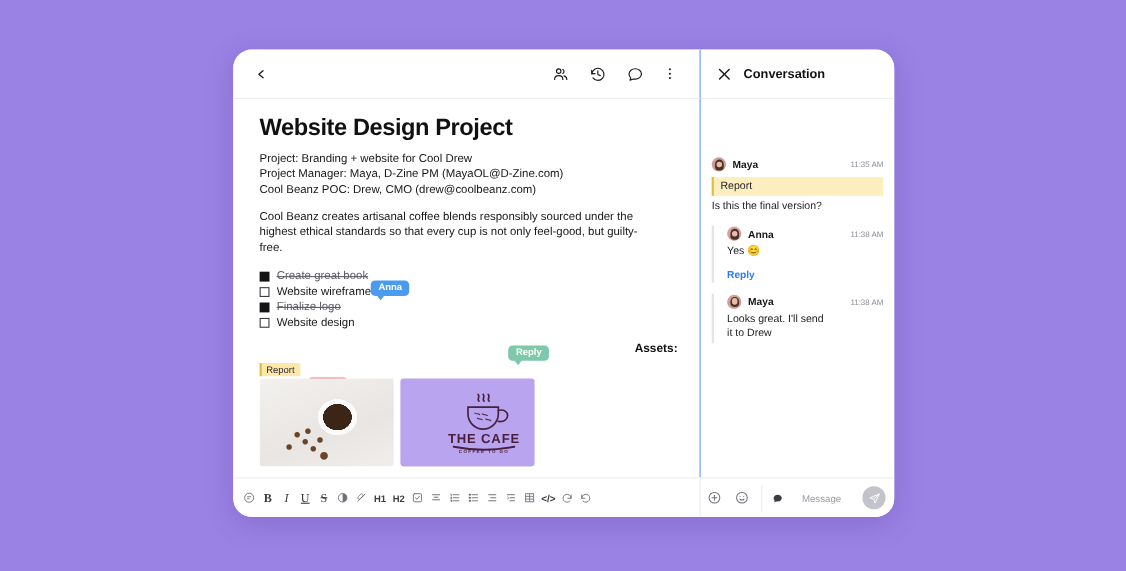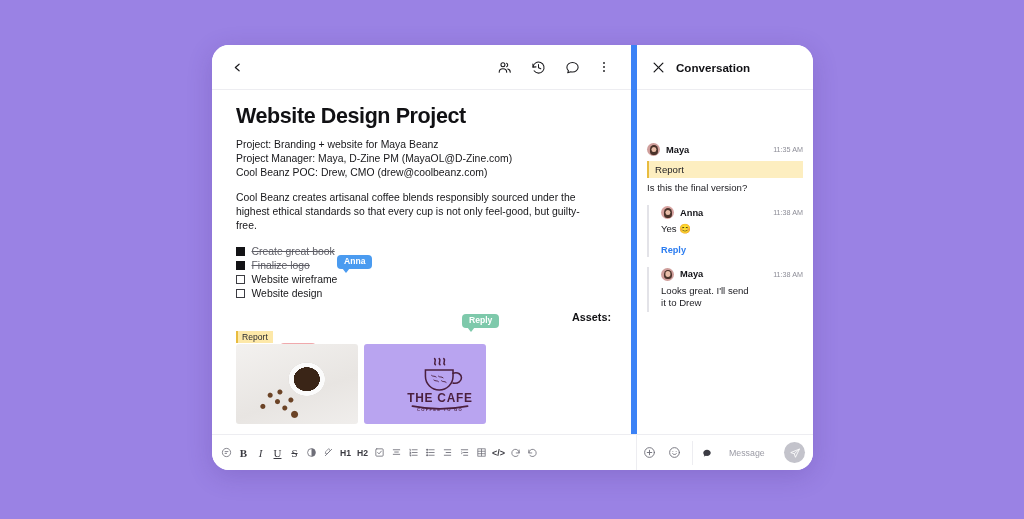--- a/index.html
+++ b/index.html
@@ -26,21 +26,21 @@
     box-shadow: 0 6px 26px rgba(60,30,120,.20);
   }
 
   #panes { display: flex; flex: 1 1 auto; min-height: 0; }
 
   
   #doc-pane {
     width: 425px;
     display: flex; flex-direction: column;
     background: #fff;
-    border-right: 6px solid #3b82f6;
+    border-right: 1px solid #3b82f6;
     min-height: 0;
   }
   #doc-topbar {
     height: 45px; flex: 0 0 45px;
     display: flex; align-items: center;
     padding: 0 14px 0 12px;
     border-bottom: 1px solid #ededf1;
   }
   .tb-spacer { flex: 1 1 auto; }
   .ico-btn {
@@ -387,40 +387,40 @@
               <circle cx="12" cy="5.2" r="1.6"></circle>
               <circle cx="12" cy="12" r="1.6"></circle>
               <circle cx="12" cy="18.8" r="1.6"></circle>
             </svg>
         </div>
       </div>
 
       <div id="doc-body">
         <div id="doc-title">Website Design Project</div>
 
-        <div class="doc-p">Project: Branding + website for Maya Beanz</div>
+        <div class="doc-p">Project: Branding + website for Cool Drew</div>
         <div class="doc-p">Project Manager: Maya, D-Zine PM (MayaOL@D-Zine.com)</div>
         <div class="doc-p">Cool Beanz POC: Drew, CMO (drew@coolbeanz.com)</div>
 
         <div class="doc-gap"></div>
 
         <div class="doc-p" style="max-width:345px">Cool Beanz creates artisanal coffee blends responsibly sourced under the highest ethical standards so that every cup is not only feel-good, but guilty-free.</div>
 
         <div id="checklist">
           <div class="chk-row done">
             <span class="chk-box on"></span>
             <span class="chk-label">Create great book</span>
           </div>
+          <div class="chk-row">
+            <span class="chk-box off"></span>
+            <span class="chk-label">Website wireframe</span>
+          </div>
           <div class="chk-row done">
             <span class="chk-box on"></span>
             <span class="chk-label">Finalize logo</span>
-          </div>
-          <div class="chk-row">
-            <span class="chk-box off"></span>
-            <span class="chk-label">Website wireframe</span>
           </div>
           <div class="chk-row">
             <span class="chk-box off"></span>
             <span class="chk-label">Website design</span>
           </div>
 
           <div class="cursor-tag point-down" id="tag-anna">
             <span>Anna</span>
           </div>
         </div>

